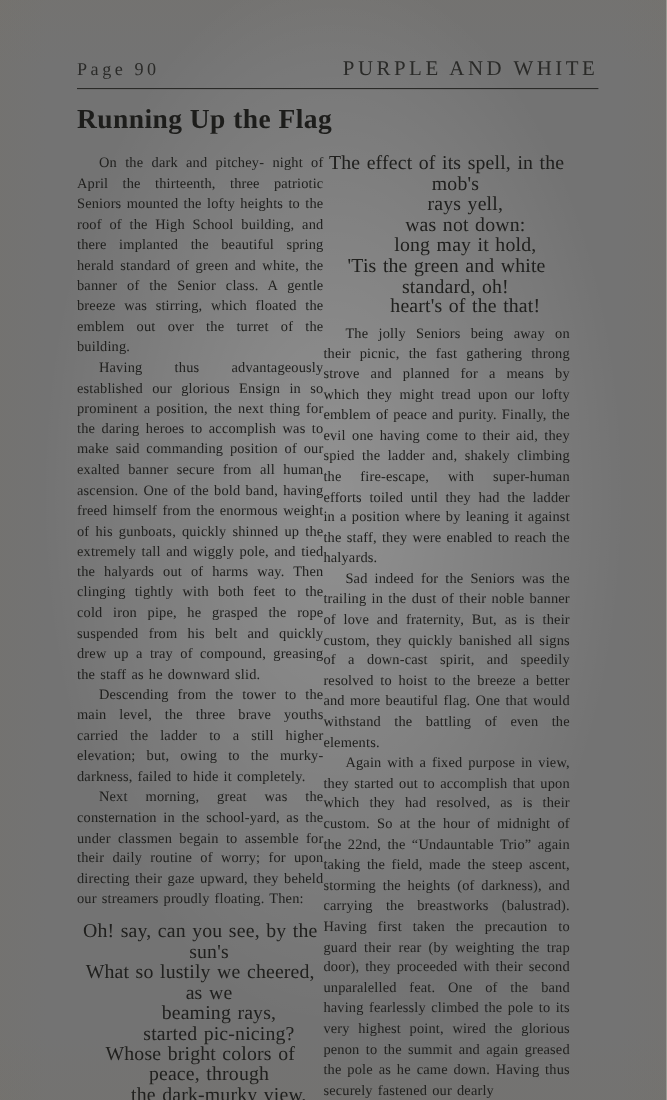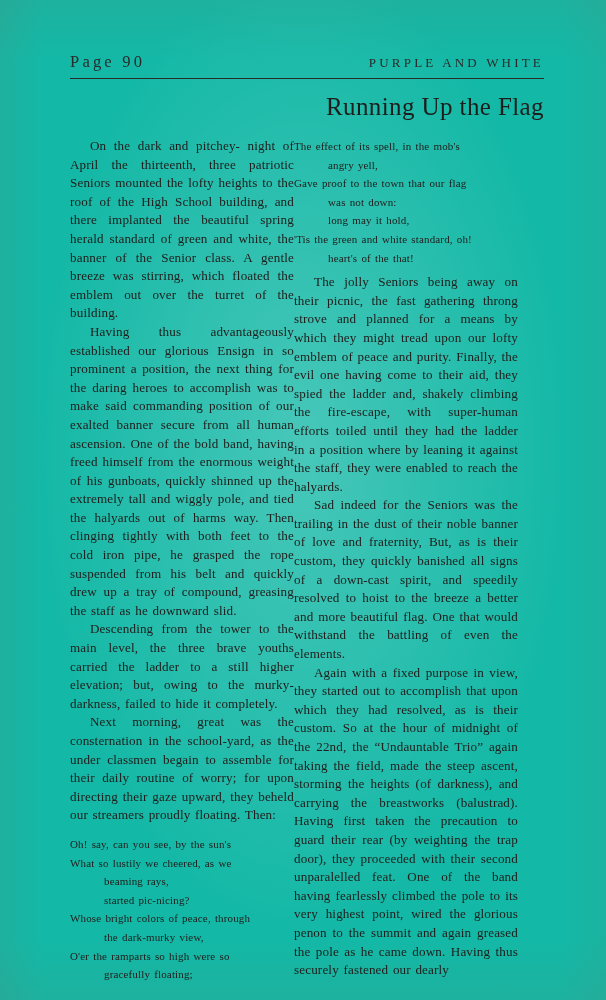--- a/index.html
+++ b/index.html
@@ -11,21 +11,21 @@
     height: 1000px;
     background: #e8e4da;
     font-family: "Liberation Serif", serif;
     color: #1a1a1a;
     overflow: hidden;
   }
   .page {
     position: relative;
     width: 606px;
     height: 1000px;
-    background: #14b8a6;
+    background: #737373;
     box-sizing: border-box;
     padding: 52px 62px 30px 70px;
   }
   
   .page::before {
     content: "";
     position: absolute;
     inset: 0;
     background:
       radial-gradient(ellipse at 50% 45%, rgba(255,255,255,0.22) 0%, rgba(255,255,255,0) 62%),
@@ -41,29 +41,29 @@
     padding-bottom: 6px;
     border-bottom: 1.5px solid #2a2a28;
     margin-bottom: 14px;
   }
   .folio {
     font-size: 16.5px;
     letter-spacing: 3.2px;
     color: #2a2a28;
   }
   .pub-title {
-    font-size: 13px;
+    font-size: 19px;
     letter-spacing: 3.2px;
     color: #2a2a28;
   }
   .article-title {
     position: relative;
-    text-align: right;
+    text-align: left;
     font-size: 25px;
-    font-weight: normal;
+    font-weight: bold;
     letter-spacing: 0.4px;
     margin: 10px 0 16px 0;
     color: #1d1d1b;
   }
   .columns {
     position: relative;
     display: flex;
   }
   .col {
     width: 224px;
@@ -80,27 +80,28 @@
     word-spacing: 1.2px;
     color: #20201e;
   }
   p.para + p.para {
     margin-top: 0px;
   }
   .verse {
     margin-top: 10px;
   }
   .verse .vline {
-    font-size: 11px;
+    font-size: 18px;
     line-height: 18.6px;
     letter-spacing: 0.15px;
     word-spacing: 1.2px;
     color: #20201e;
     padding-left: 16px;
     text-indent: -16px;
+    text-align: center;
   }
   .verse .vline.ind {
     padding-left: 34px;
     text-indent: 0;
   }
   .spacer-small { height: 6px; }
 </style>
 </head>
 <body>
 
@@ -129,22 +130,21 @@
         <div class="vline">Whose bright colors of peace, through</div>
         <div class="vline ind">the dark-murky view,</div>
         <div class="vline">O'er the ramparts so high were so</div>
         <div class="vline ind">gracefully floating;</div>
       </div>
     </div>
 
     <div class="col">
       <div class="verse" style="margin-top:0">
         <div class="vline">The effect of its spell, in the mob's</div>
-        <div class="vline ind">angry yell,</div>
-        <div class="vline">Gave proof to the town that our flag</div>
+        <div class="vline ind">rays yell,</div>
         <div class="vline ind">was not down:</div>
         <div class="vline ind">long may it hold,</div>
         <div class="vline">'Tis the green and white standard, oh!</div>
         <div class="vline ind">heart's of the that!</div>
       </div>
 
       <div class="spacer-small"></div>
 
       <p class="para">The jolly Seniors being away on their picnic, the fast gathering throng strove and planned for a means by which they might tread upon our lofty emblem of peace and purity. Finally, the evil one having come to their aid, they spied the ladder and, shakely climbing the fire-escape, with super-human efforts toiled until they had the ladder in a position where by leaning it against the staff, they were enabled to reach the halyards.</p>
       <p class="para">Sad indeed for the Seniors was the trailing in the dust of their noble banner of love and fraternity, But, as is their custom, they quickly banished all signs of a down-cast spirit, and speedily resolved to hoist to the breeze a better and more beautiful flag.  One that would withstand the battling of even the elements.</p>

